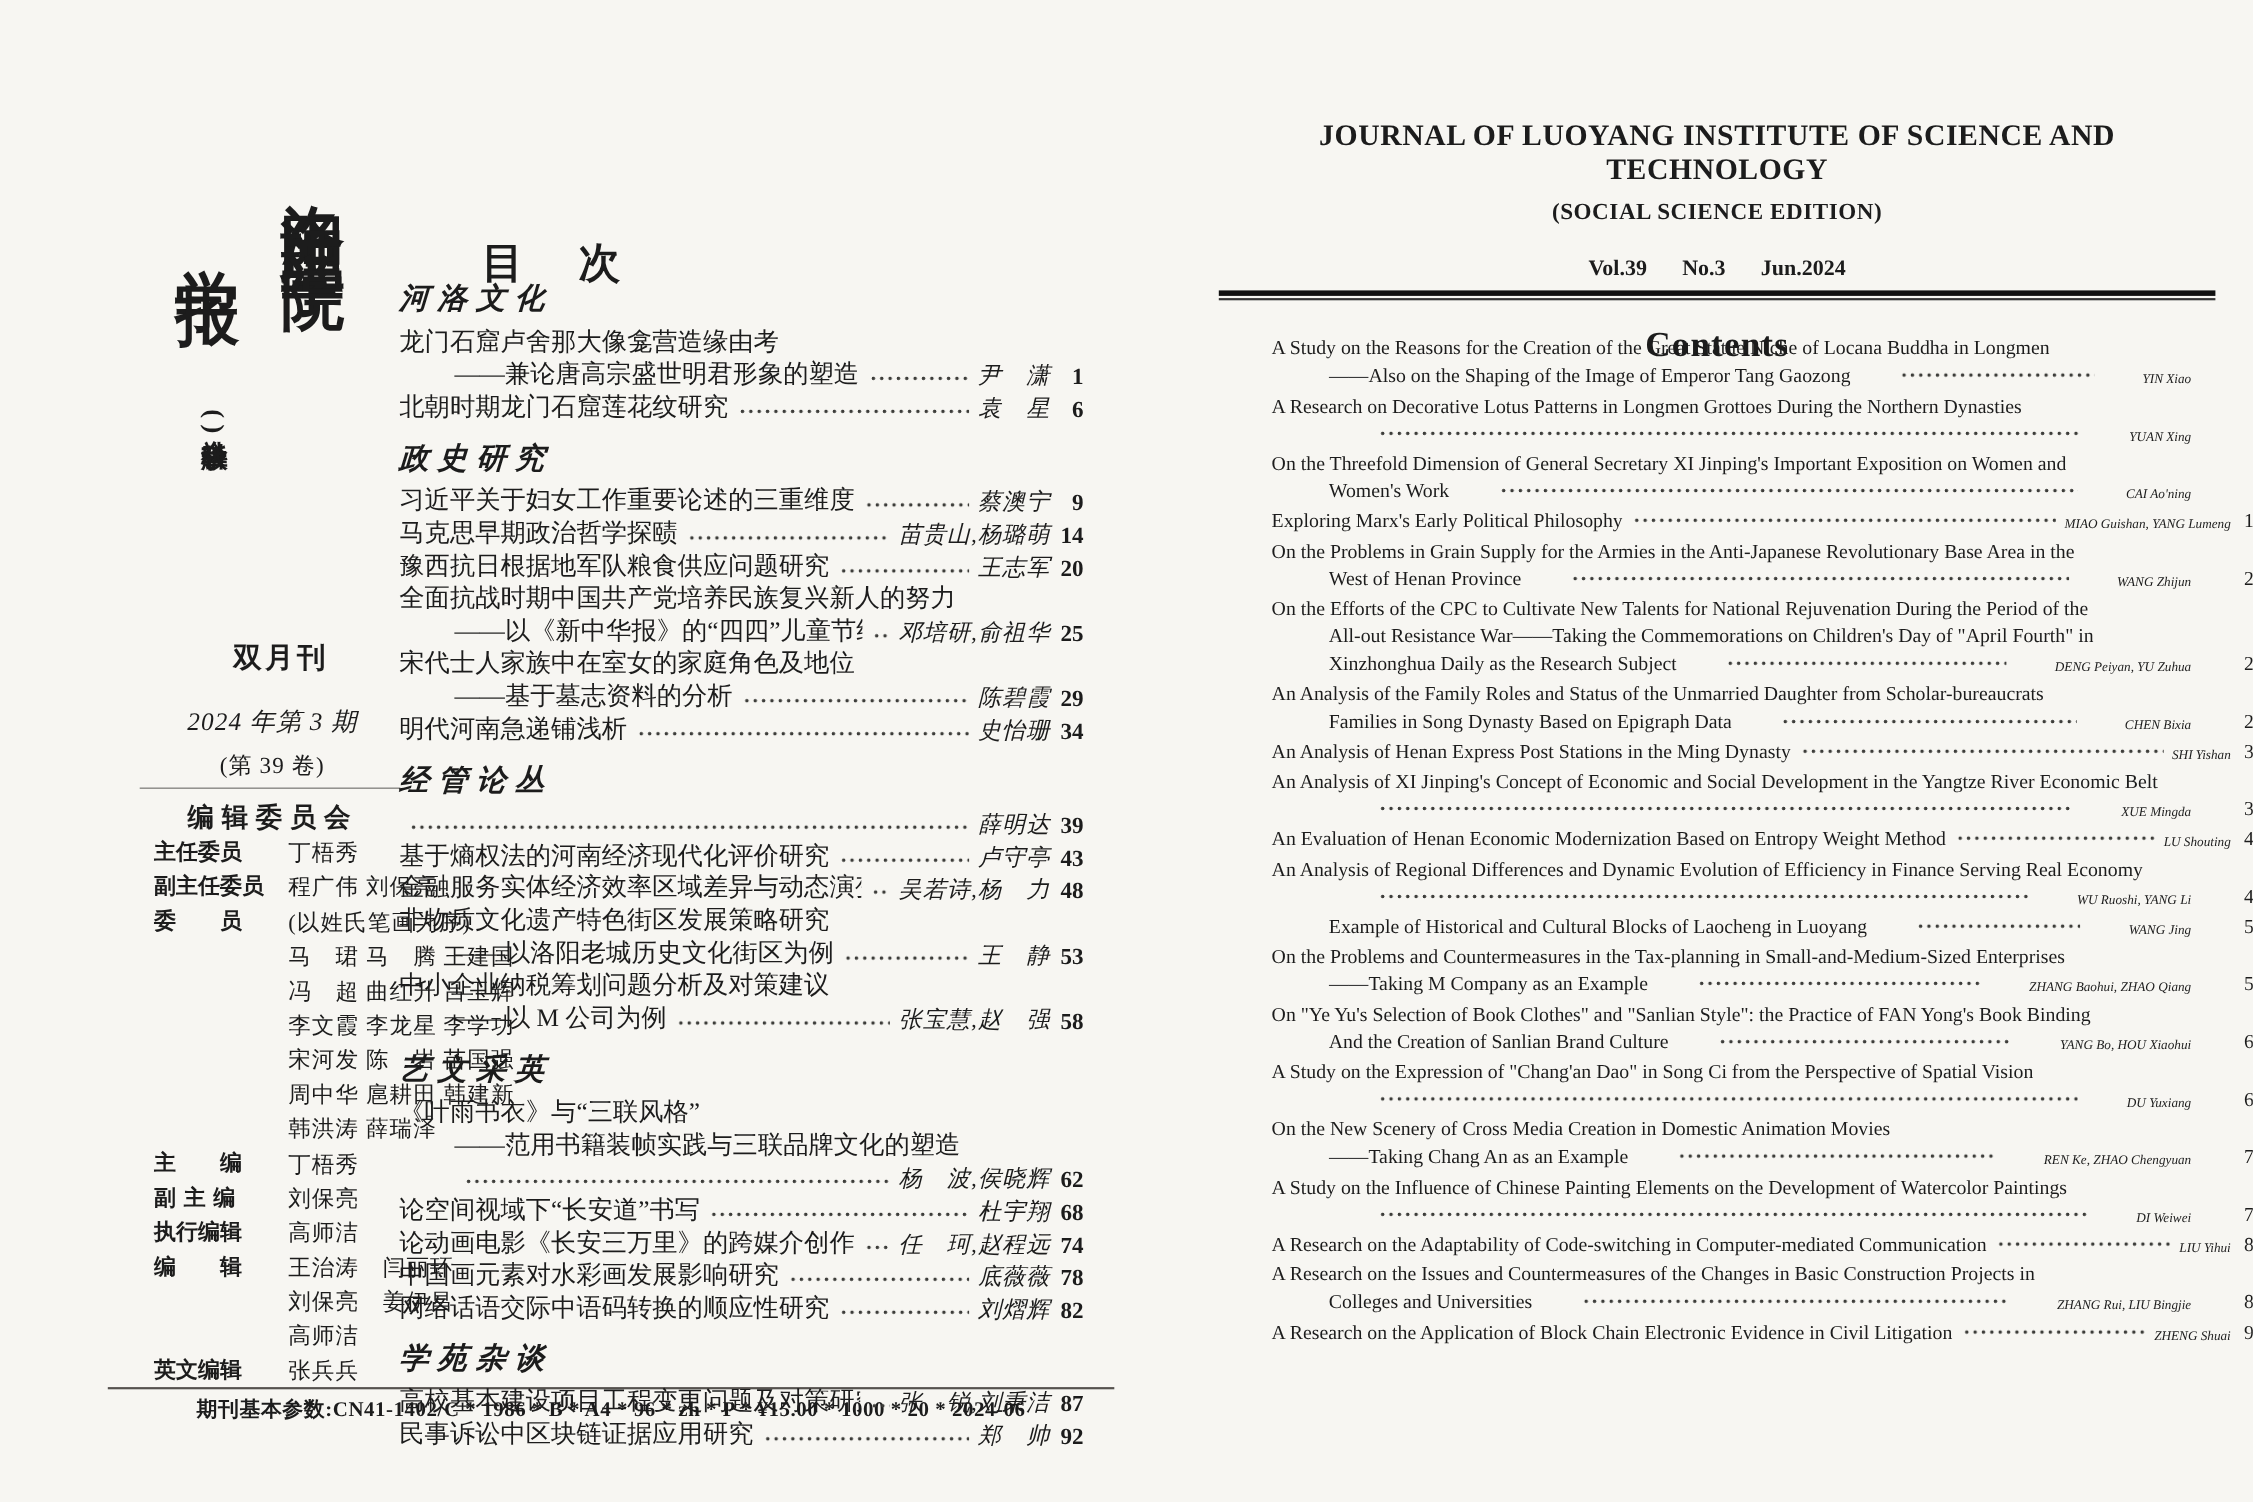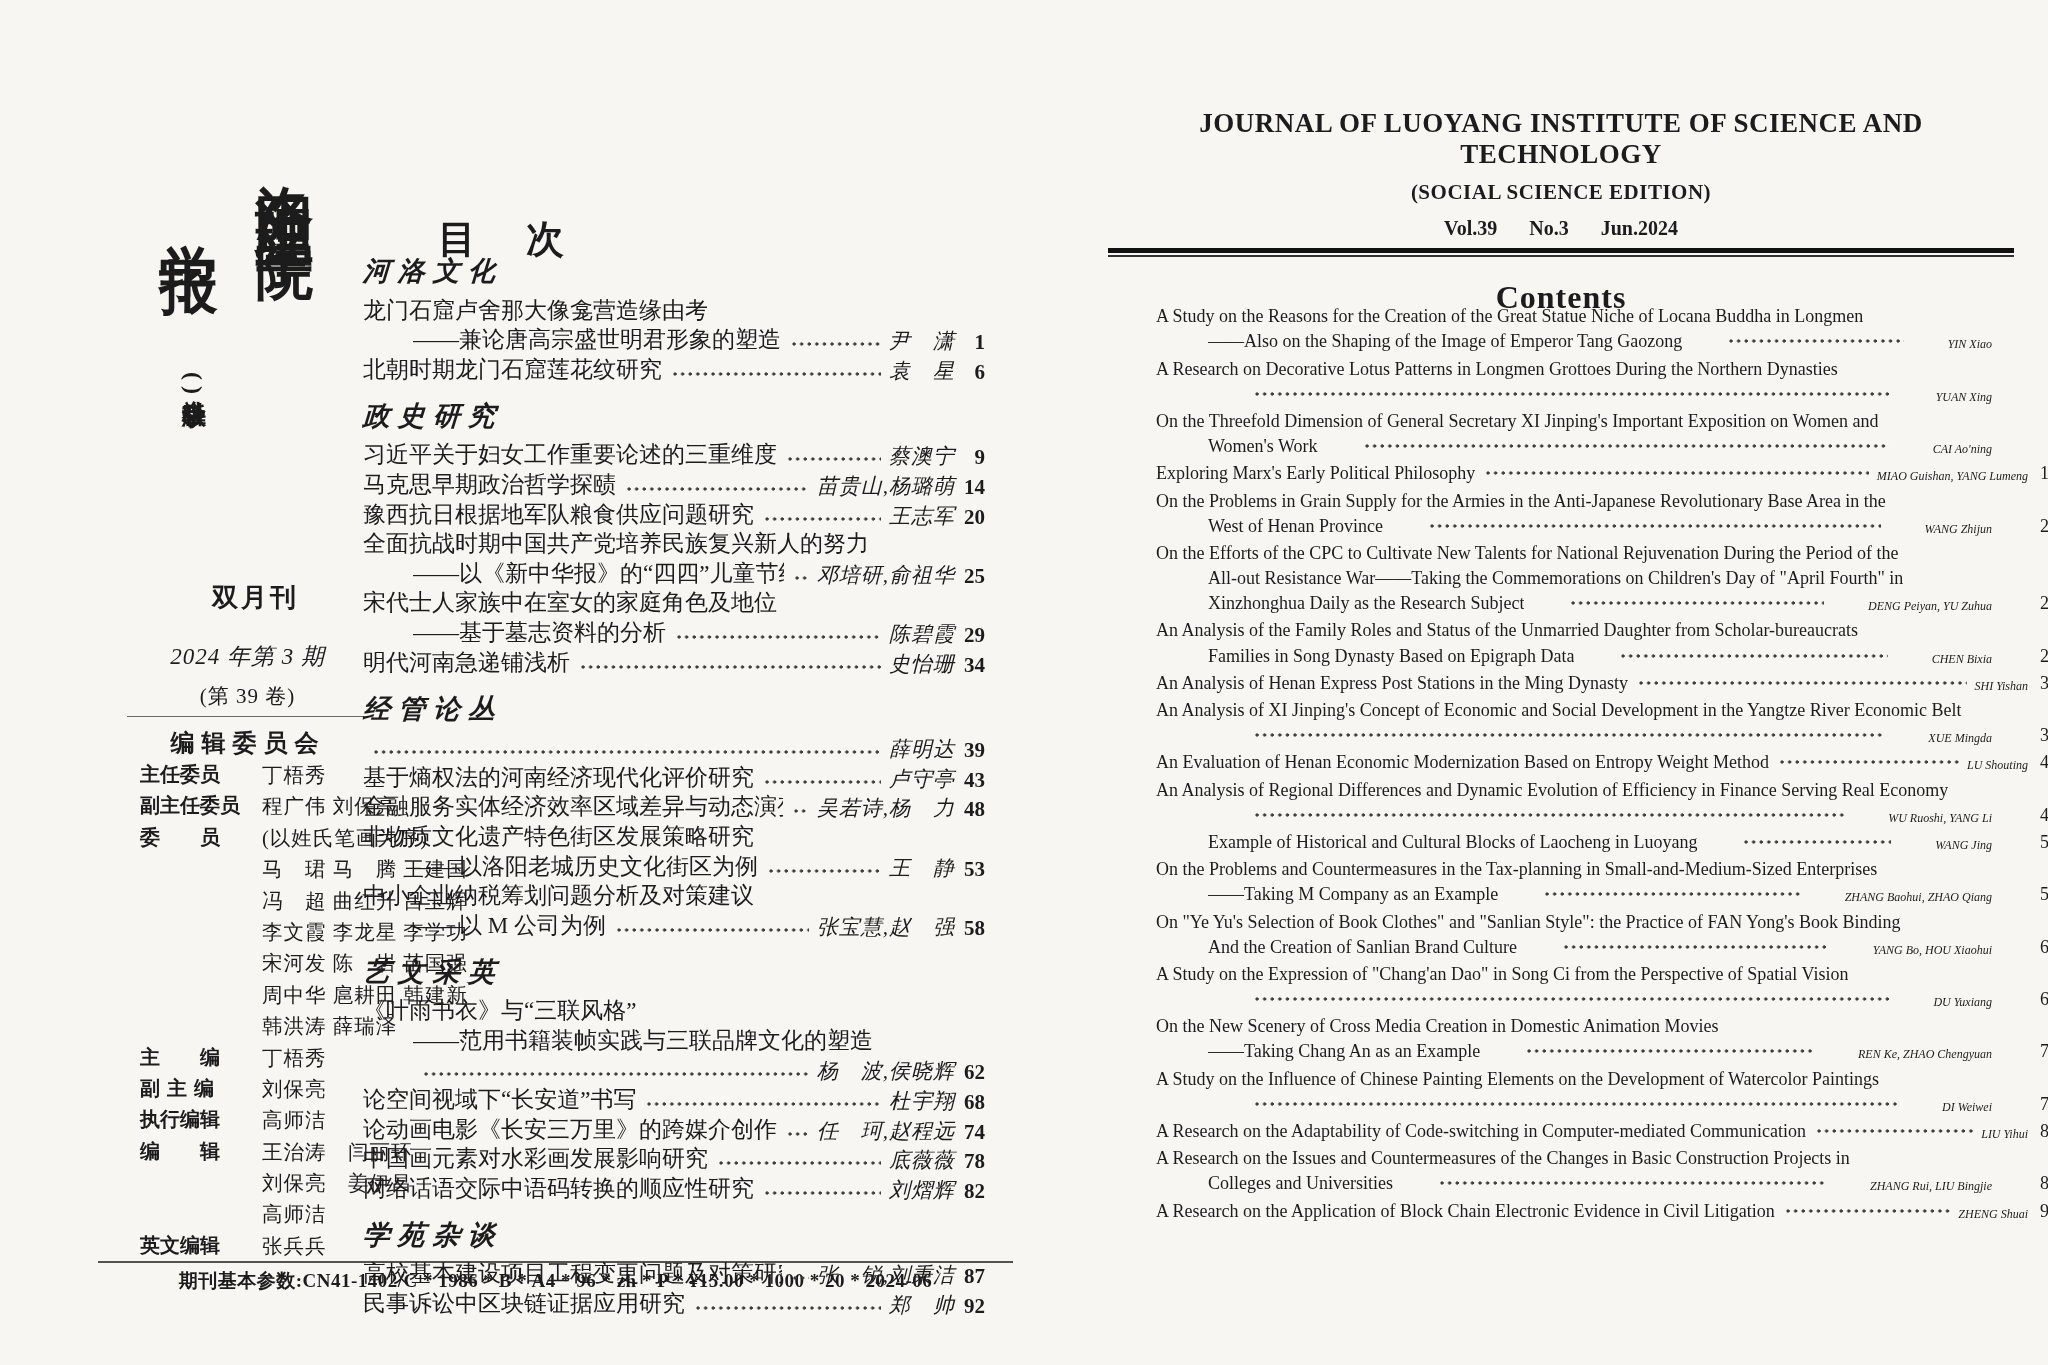--- a/index.html
+++ b/index.html
@@ -46,21 +46,21 @@
   .cn-author{font-size:21px;font-style:italic;white-space:pre;letter-spacing:1px;}
   .cn-page{min-width:30px;text-align:right;font-size:21px;font-weight:600;}
   
   .leader{flex:1 1 18px;min-width:14px;height:8px;margin:0 8px 7px 10px;align-self:flex-end;
     background-image:radial-gradient(circle at 3px 4px,#3d3d3a 1.35px,rgba(0,0,0,0) 1.9px);
     background-size:7.6px 8px;background-repeat:repeat-x;}
   
   #en-header{position:absolute;left:1108px;top:108px;width:906px;text-align:center;}
   #en-title1{font-size:27px;font-weight:700;letter-spacing:0.5px;}
   #en-title2{font-size:21px;font-weight:700;margin-top:10px;letter-spacing:0.5px;}
-  #en-volline{font-size:20px;font-weight:700;margin-top:12px;}
+  #en-volline{font-size:20px;font-weight:700;margin-top:28px;}
   #en-volline span{margin:0 16px;}
   #en-rule{margin-top:8px;height:2px;border-top:5px solid #111;border-bottom:2px solid #333;}
   #en-contents-title{font-size:32px;font-weight:700;margin-top:22px;letter-spacing:1px;}
   #en-entries{position:absolute;left:1112px;top:302px;width:902px;margin-left:44px;}
   .en-entry{margin-bottom:2px;}
   .en-line{display:flex;align-items:flex-end;height:25.2px;font-size:18px;white-space:pre;}
   .en-line.indent{padding-left:52px;gap:36px;}
   .en-title{flex:0 1 auto;overflow:hidden;}
   .en-author{font-style:italic;font-size:12px;white-space:pre;}
   .en-page{min-width:24px;text-align:right;font-size:18px;margin-left:6px;}

